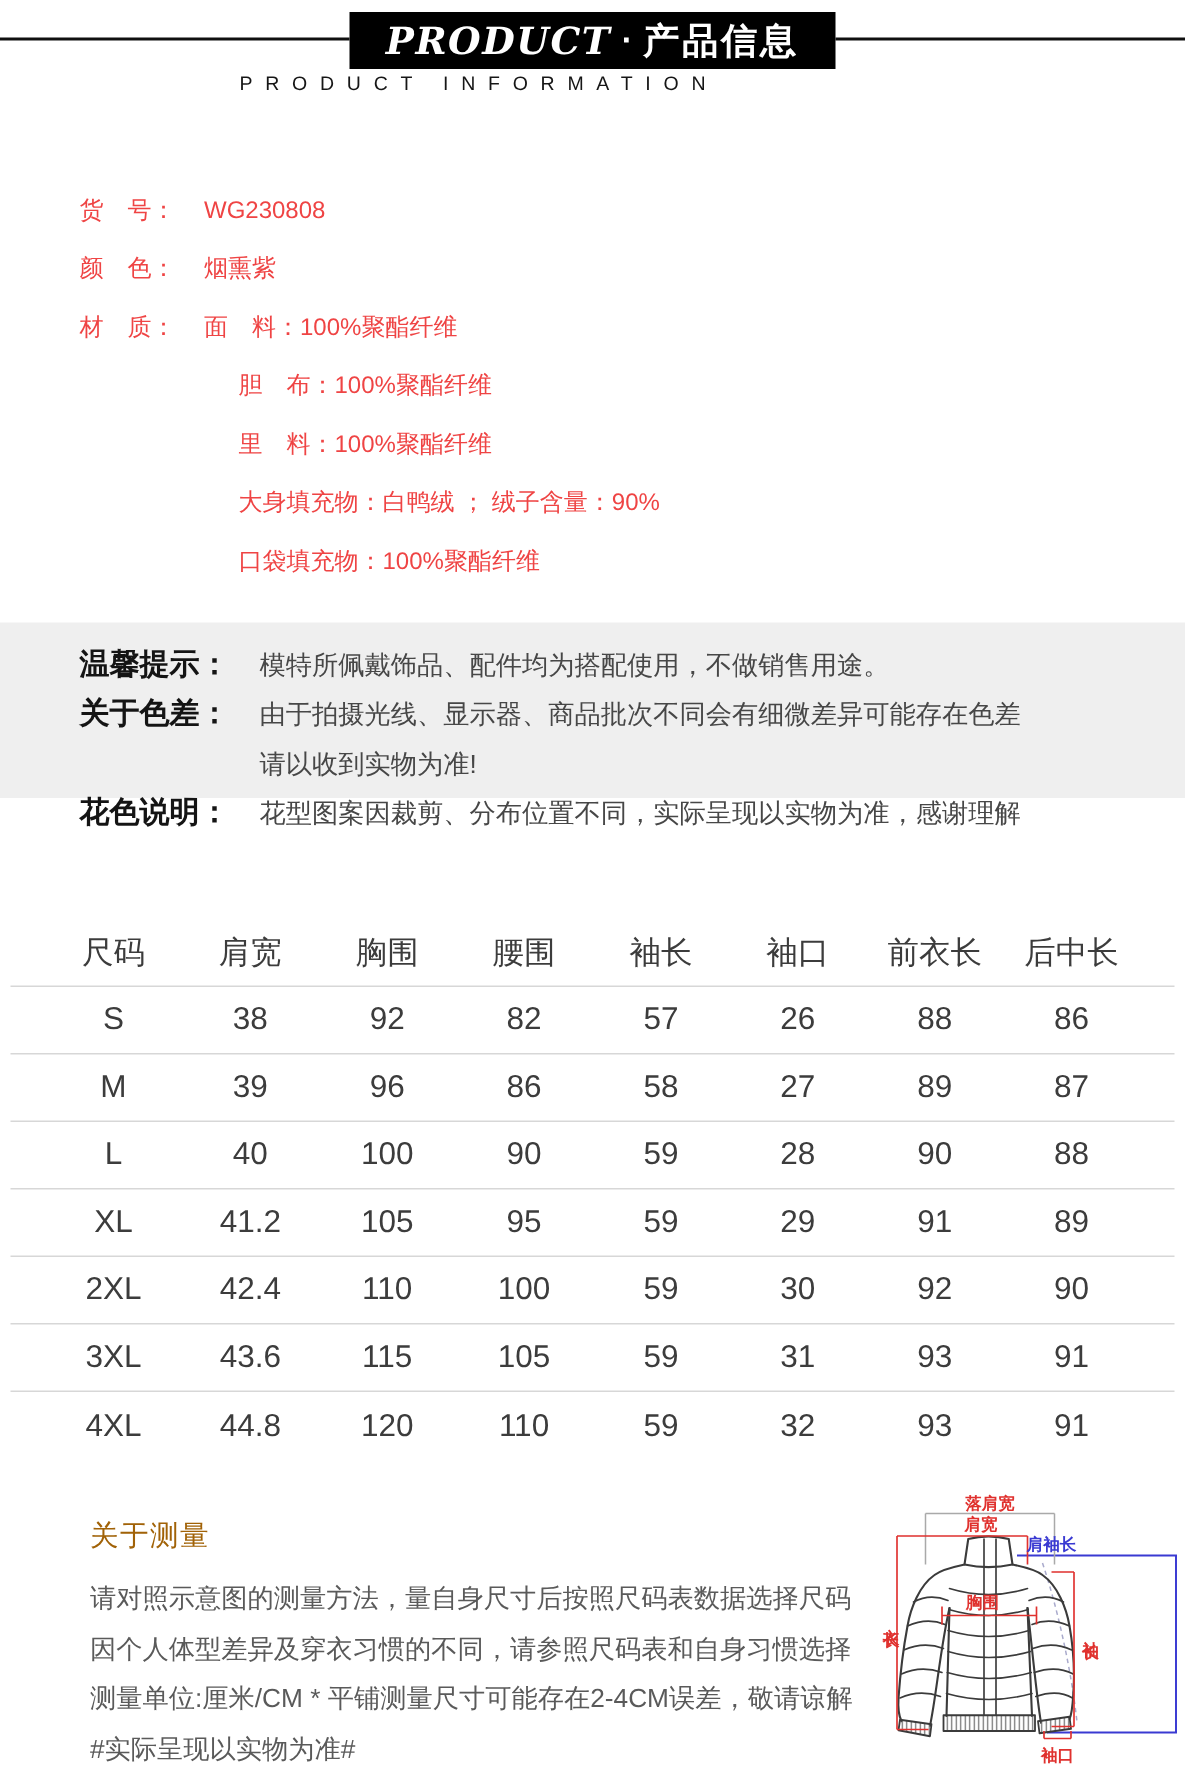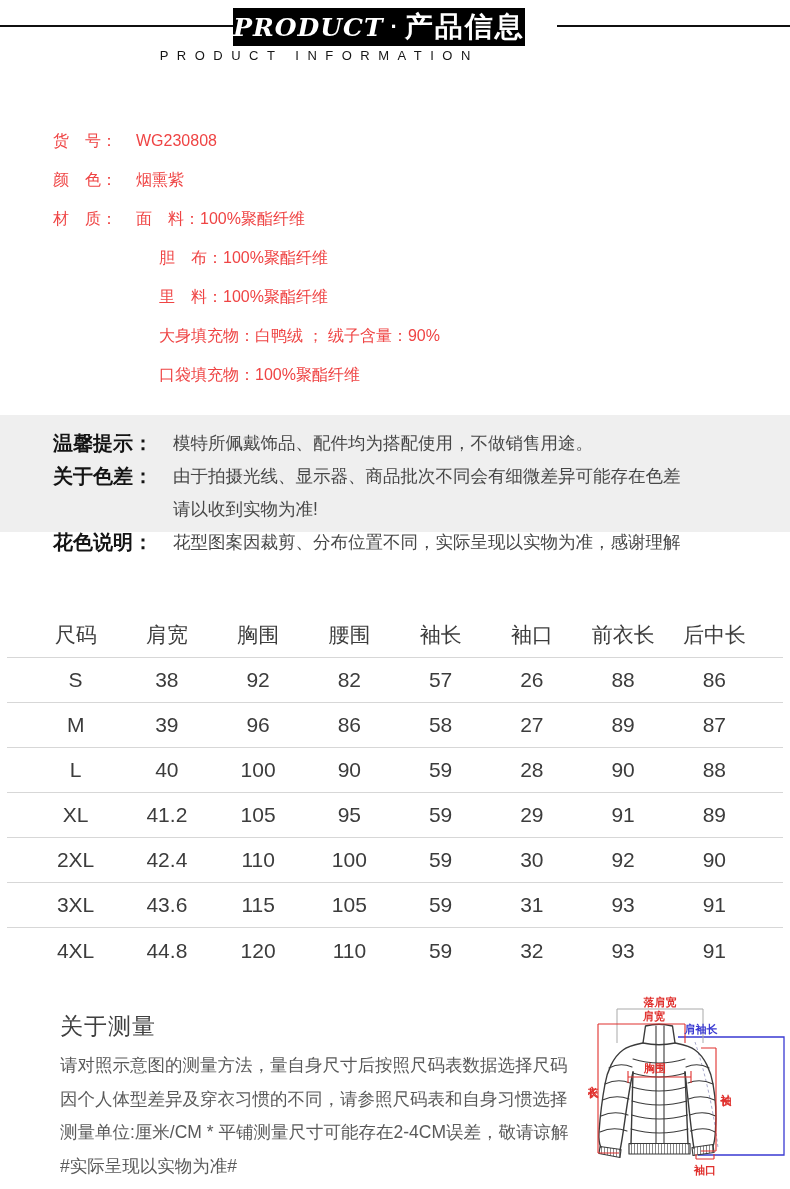--- a/index.html
+++ b/index.html
@@ -3,26 +3,26 @@
 <meta charset="utf-8">
 <style>
   html,body{margin:0;padding:0;background:#fff;}
   #page{position:relative;width:790px;height:1189px;background:#ffffff;overflow:hidden;
         font-family:"Liberation Sans","DejaVu Sans",sans-serif;color:#3b3b3b;}
 
   
   .hline{position:absolute;top:25px;height:2px;background:#101010;}
   .hline.left{left:0;width:233px;}
   .hline.right{left:557px;width:233px;}
-  .hbox{position:absolute;left:233px;top:8px;width:292px;height:38px;background:#000;
+  .hbox{position:absolute;left:233px;top:8px;width:324px;height:38px;background:#000;
         display:flex;align-items:center;justify-content:center;gap:7px;}
   .hbox .en{color:#fff;font-family:"DejaVu Serif","Liberation Serif",serif;
             font-style:italic;font-weight:700;font-size:25px;letter-spacing:1px;}
   .hbox .sep{color:#fff;font-size:22px;font-weight:700;}
-  .hbox .zh{color:#fff;font-size:28px;font-weight:700;letter-spacing:2px;}
+  .hbox .zh{color:#fff;font-size:24px;font-weight:700;letter-spacing:2px;}
   .hsub{position:absolute;left:0;top:48px;width:630px;text-align:center;
         font-size:13px;font-weight:400;color:#161616;letter-spacing:8.5px;text-indent:8.5px;}
 
   
   .info{position:absolute;left:53px;top:121px;font-size:16px;line-height:39px;color:#ef4444;}
   .info .lab{display:inline-block;min-width:83px;}
   .info .sub{margin-left:106px;}
 
   
   .notice{position:absolute;left:0;top:415px;width:790px;height:117px;background:#efefef;
@@ -32,21 +32,21 @@
   .n-body{font-size:17.5px;color:#474747;line-height:33px;}
 
   
   .stable{position:absolute;left:7px;top:613px;width:776px;}
   .t-row{display:flex;align-items:center;height:45px;padding:0 23px;
          border-bottom:1px solid #d7d7d7;box-sizing:border-box;}
   .t-row:last-child{border-bottom:none;}
   .t-cell{flex:1;text-align:center;font-size:21px;color:#3c3c3c;}
 
   
-  .m-title{position:absolute;left:60px;top:1011px;font-size:23px;color:#404040;letter-spacing:1px;}
+  .m-title{position:absolute;left:60px;top:1011px;font-size:19px;color:#a16207;letter-spacing:1px;}
   .m-text{position:absolute;left:60px;top:1049px;font-size:17.5px;line-height:33.5px;color:#5a5a5a;}
 
   
   .diagram{position:absolute;left:588px;top:980px;width:202px;height:209px;}
   .diagram text{font-family:"Liberation Sans","DejaVu Sans",sans-serif;font-size:11px;font-weight:600;}
   .vtext{writing-mode:vertical-rl;text-orientation:upright;letter-spacing:1px;}
 </style>
 </head>
 <body>
 

